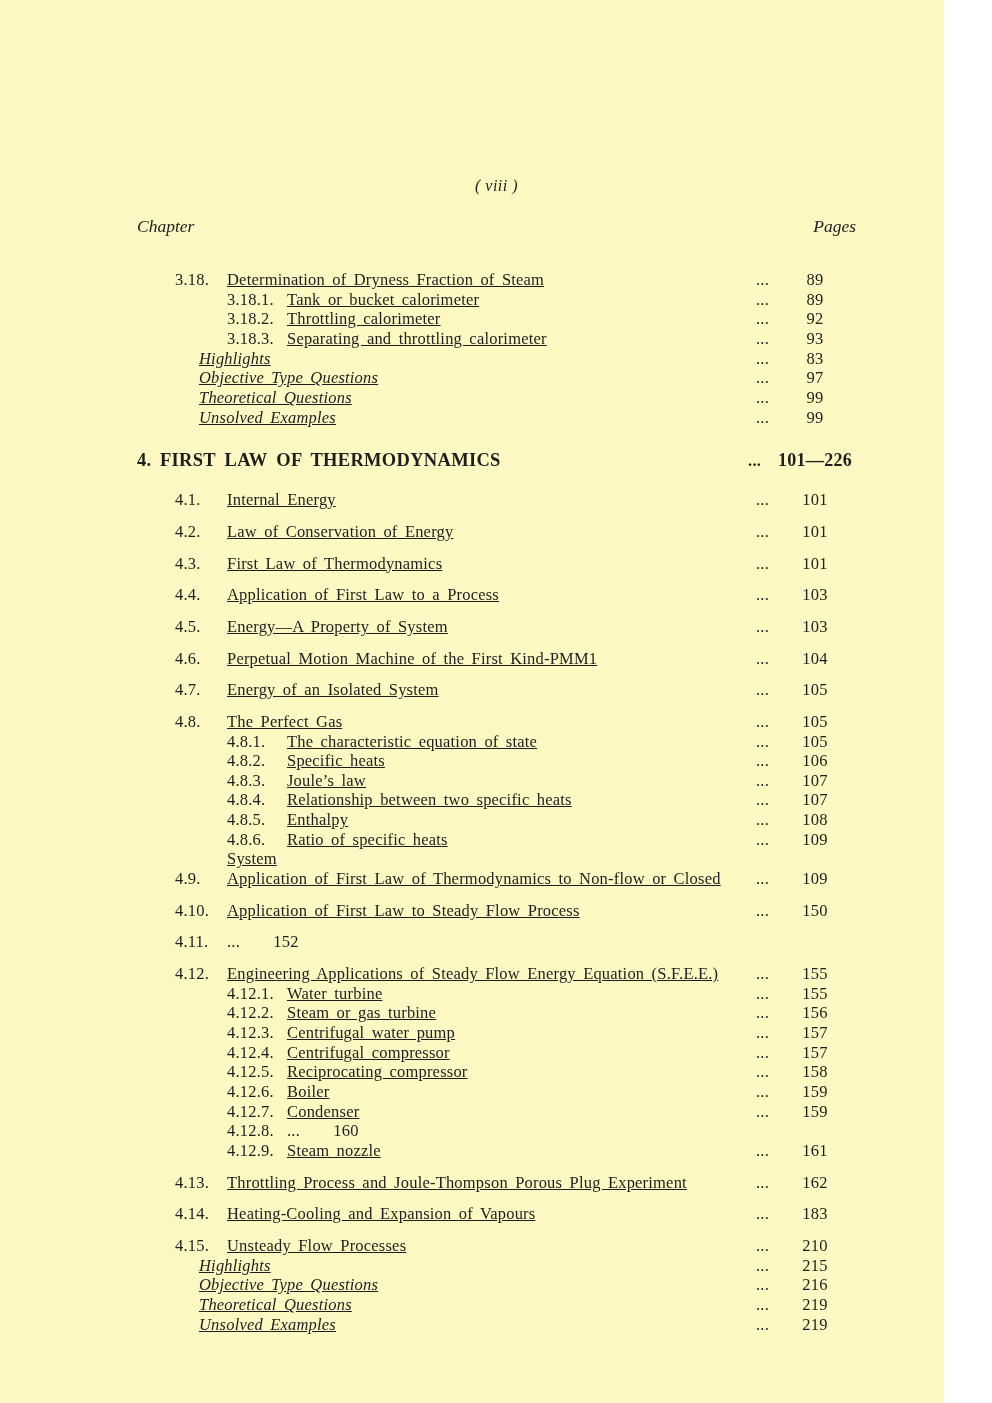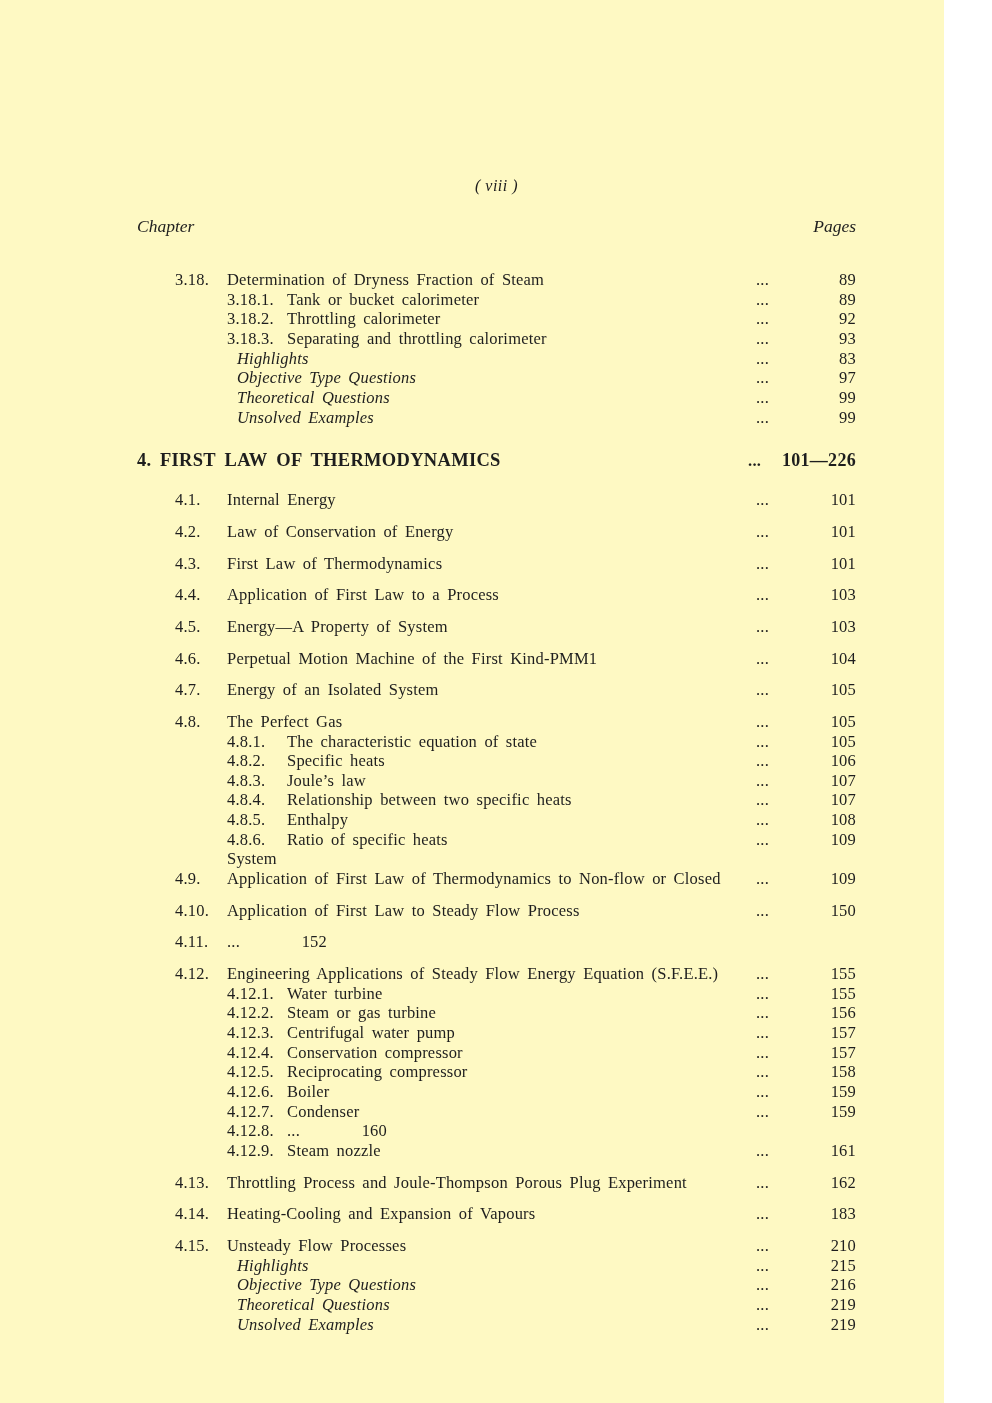--- a/index.html
+++ b/index.html
@@ -50,26 +50,26 @@
   }
   .row {
     display: flex;
     align-items: flex-end;
     line-height: 19.65px;
     word-spacing: 3px;
   }
   .num { flex: none; white-space: nowrap; }
   .lvl1 .num { margin-left: 38px; width: 52px; margin-top: 12px; }
   .lvl2 .num { margin-left: 90px; width: 60px; }
-  .lvl2i .title { margin-left: 100px; }
-  .title { flex: 1; min-width: 0; white-space: nowrap; }
+  .lvl2i .title { margin-left: 62px; }
+  .title { flex: 1; min-width: 0; white-space: nowrap; text-decoration: underline; }
   .title.it { font-style: italic; }
   .tline { display: block; white-space: nowrap; }
   .dots { flex: none; width: 18px; white-space: nowrap; }
-  .pg { flex: none; width: 82px; text-align: right; white-space: nowrap; }
+  .pg { flex: none; width: 82px; text-align: center; white-space: nowrap; }
   .chrow {
     display: flex;
     align-items: baseline;
     font-weight: 700;
     font-size: 18.5px;
     line-height: 27px;
     margin-top: 20px;
     margin-bottom: 4px;
     word-spacing: 4px;
     letter-spacing: 0.3px;
@@ -265,21 +265,21 @@
           <span class="pg">156</span>
         </div>
         <div class="row lvl2">
           <span class="num">4.12.3.</span>
           <span class="title">Centrifugal water pump</span>
           <span class="dots">...</span>
           <span class="pg">157</span>
         </div>
         <div class="row lvl2">
           <span class="num">4.12.4.</span>
-          <span class="title">Conservation compressor</span>
+          <span class="title">Centrifugal compressor</span>
           <span class="dots">...</span>
           <span class="pg">157</span>
         </div>
         <div class="row lvl2">
           <span class="num">4.12.5.</span>
           <span class="title">Reciprocating compressor</span>
           <span class="dots">...</span>
           <span class="pg">158</span>
         </div>
         <div class="row lvl2">

